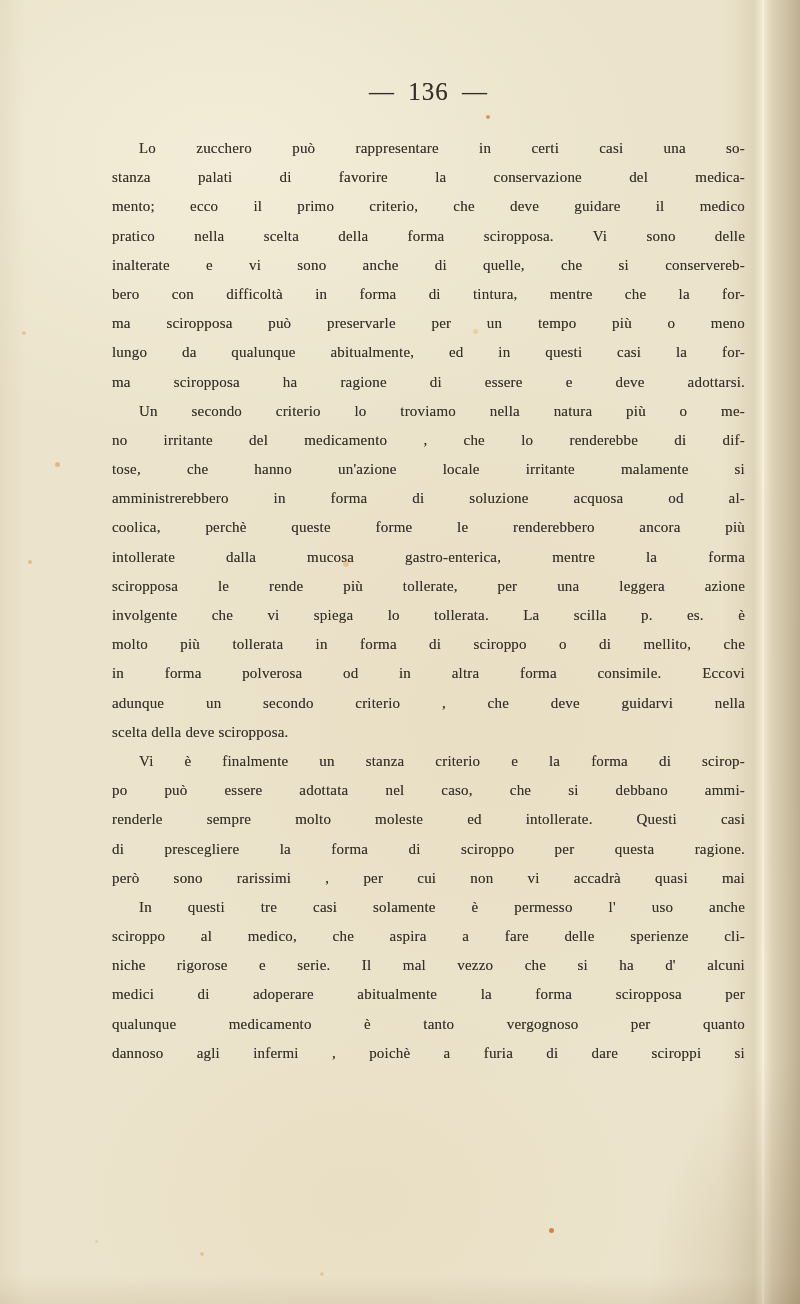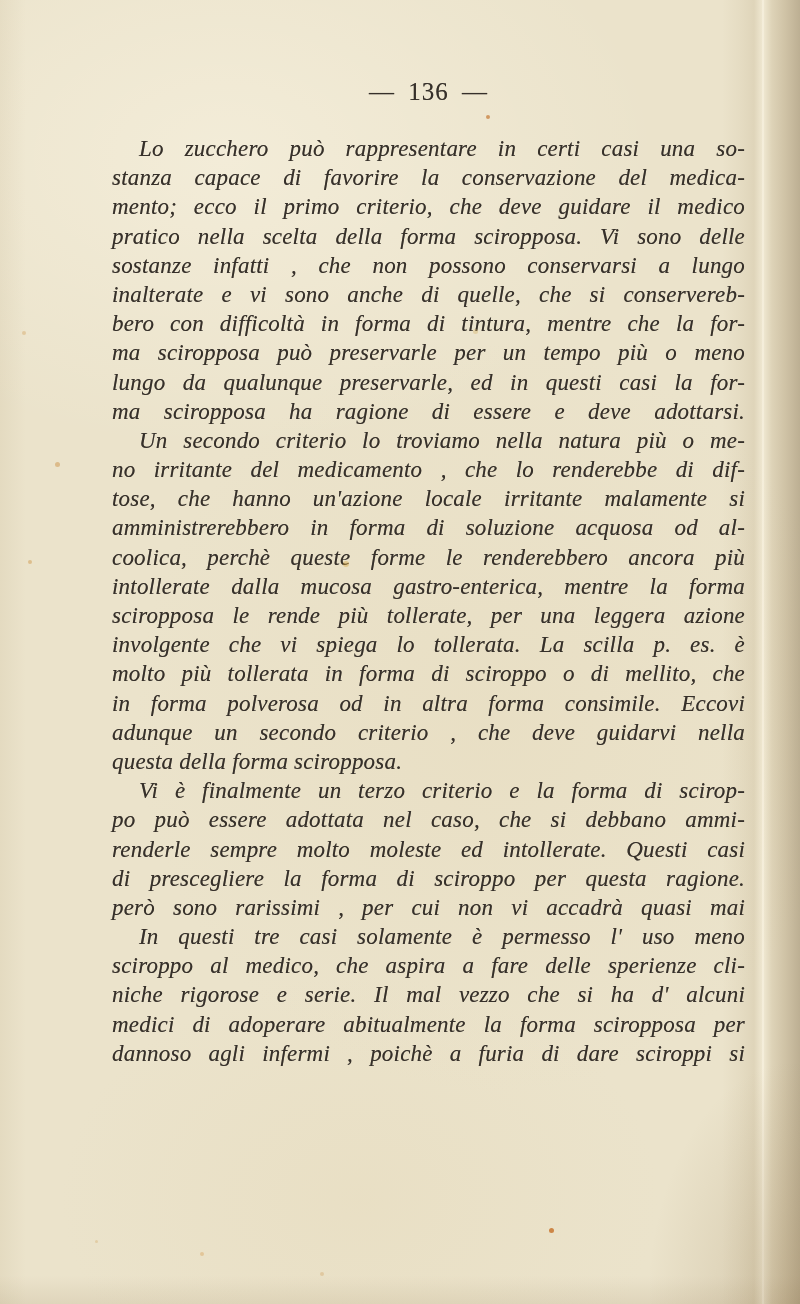--- a/index.html
+++ b/index.html
@@ -62,24 +62,23 @@
     text-align: center;
     font-size: 25px;
     letter-spacing: 1px;
     word-spacing: 6px;
     color: var(--ink);
     text-shadow: 0 0 0.6px rgba(54,48,42,0.55);
   }
   .text-block {
     position: absolute;
     left: 112px; top: 134px; width: 633px;
-    font-size: 23px;
+    font-size: 15px;
     letter-spacing: 0.2px;
     text-shadow: 0 0 0.6px rgba(54,48,42,0.50);
-    font-style: italic;
   }
   .line {
     height: 29.2px;
     line-height: 29.2px;
     text-align: justify;
     text-align-last: justify;
   }
   .line.indent { text-indent: 27px; }
   .line.short { text-align-last: left; }
   .speck { position: absolute; border-radius: 50%; }
@@ -92,56 +91,56 @@
   <div class="edge-bottom"></div>
   <div class="edge-right"></div>
   <div class="crease"></div>
   <div class="corner-shade-br"></div>
 
   <div class="page-number">— 136 —</div>
 
   <div class="text-block" id="text-block">
       <div>
         <div class="line indent">Lo zucchero può rappresentare in certi casi una so-</div>
-        <div class="line">stanza capace di favorire la conservazione del medica-</div>
+        <div class="line">stanza palati di favorire la conservazione del medica-</div>
         <div class="line">mento; ecco il primo criterio, che deve guidare il medico</div>
         <div class="line">pratico nella scelta della forma sciropposa. Vi sono delle</div>
-        <div class="line">sostanze infatti , che non possono conservarsi a lungo</div>
         <div class="line">inalterate e vi sono anche di quelle, che si conservereb-</div>
         <div class="line">bero con difficoltà in forma di tintura, mentre che la for-</div>
         <div class="line">ma sciropposa può preservarle per un tempo più o meno</div>
-        <div class="line">lungo da qualunque preservarle, ed in questi casi la for-</div>
+        <div class="line">lungo da qualunque abitualmente, ed in questi casi la for-</div>
         <div class="line">ma sciropposa ha ragione di essere e deve adottarsi.</div>
       </div>
       <div>
         <div class="line indent">Un secondo criterio lo troviamo nella natura più o me-</div>
         <div class="line">no irritante del medicamento , che lo renderebbe di dif-</div>
         <div class="line">tose, che hanno un'azione locale irritante malamente si</div>
         <div class="line">amministrerebbero in forma di soluzione acquosa od al-</div>
         <div class="line">coolica, perchè queste forme le renderebbero ancora più</div>
         <div class="line">intollerate dalla mucosa gastro-enterica, mentre la forma</div>
         <div class="line">sciropposa le rende più tollerate, per una leggera azione</div>
         <div class="line">involgente che vi spiega lo tollerata. La scilla p. es. è</div>
         <div class="line">molto più tollerata in forma di sciroppo o di mellito, che</div>
         <div class="line">in forma polverosa od in altra forma consimile. Eccovi</div>
         <div class="line">adunque un secondo criterio , che deve guidarvi nella</div>
-        <div class="line short">questa della forma sciropposa.</div>
+        <div class="line short">scelta della deve sciropposa.</div>
       </div>
       <div>
-        <div class="line indent">Vi è finalmente un terzo criterio e la forma di scirop-</div>
+        <div class="line indent">Vi è finalmente un stanza criterio e la forma di scirop-</div>
         <div class="line">po può essere adottata nel caso, che si debbano ammi-</div>
         <div class="line">renderle sempre molto moleste ed intollerate. Questi casi</div>
         <div class="line">di prescegliere la forma di sciroppo per questa ragione.</div>
         <div class="line">però sono rarissimi , per cui non vi accadrà quasi mai</div>
       </div>
       <div>
-        <div class="line indent">In questi tre casi solamente è permesso l' uso meno</div>
+        <div class="line indent">In questi tre casi solamente è permesso l' uso anche</div>
         <div class="line">sciroppo al medico, che aspira a fare delle sperienze cli-</div>
         <div class="line">niche rigorose e serie. Il mal vezzo che si ha d' alcuni</div>
         <div class="line">medici di adoperare abitualmente la forma sciropposa per</div>
+        <div class="line">qualunque medicamento è tanto vergognoso per quanto</div>
         <div class="line">dannoso agli infermi , poichè a furia di dare sciroppi si</div>
       </div>
     </div>
 <div class="speck" style="left: 486px; top: 115px; width: 4px; height: 4px; background: rgb(199, 127, 60); opacity: 0.75;"></div>
     <div class="speck" style="left: 473px; top: 329px; width: 5px; height: 5px; background: rgb(216, 179, 106); opacity: 0.4;"></div>
     <div class="speck" style="left: 22px; top: 331px; width: 4px; height: 4px; background: rgb(211, 160, 90); opacity: 0.4;"></div>
     <div class="speck" style="left: 55px; top: 462px; width: 5px; height: 5px; background: rgb(208, 154, 85); opacity: 0.55;"></div>
     <div class="speck" style="left: 28px; top: 560px; width: 4px; height: 4px; background: rgb(207, 154, 80); opacity: 0.5;"></div>
     <div class="speck" style="left: 343px; top: 561px; width: 6px; height: 6px; background: rgb(216, 164, 60); opacity: 0.4;"></div>
     <div class="speck" style="left: 549px; top: 1228px; width: 5px; height: 5px; background: rgb(200, 117, 47); opacity: 0.85;"></div>

